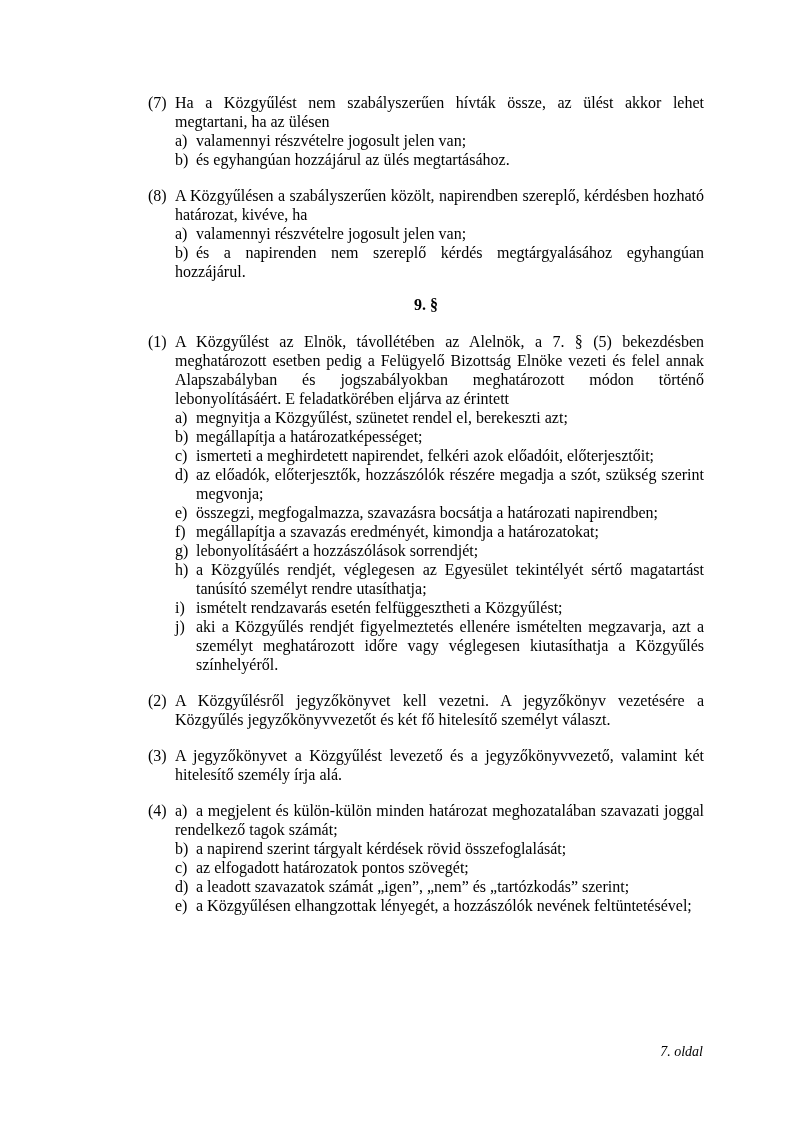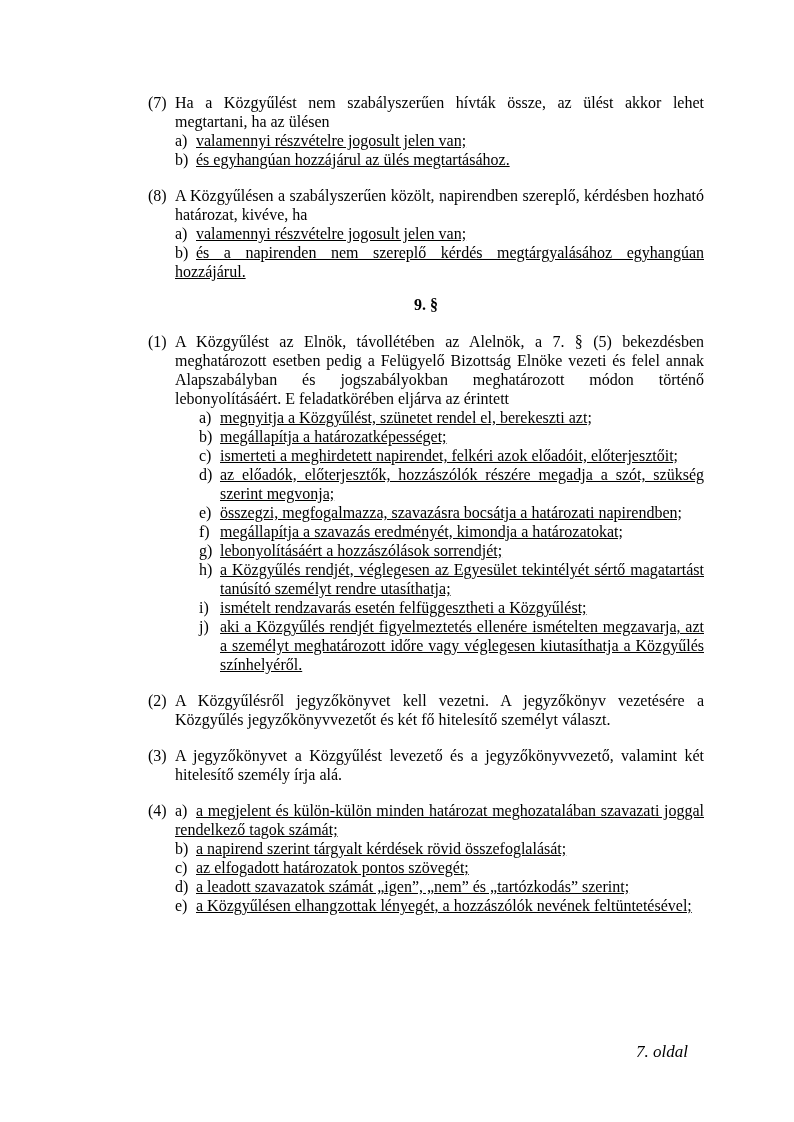--- a/index.html
+++ b/index.html
@@ -19,36 +19,36 @@
     left: 148px;
     top: 93px;
     width: 556px;
   }
   .block { margin-top: 17px; }
   .block:first-child { margin-top: 0; }
   .para { display: flex; }
   .pnum { flex: 0 0 27px; }
   .pbody { flex: 1 1 auto; min-width: 0; }
   .ptext { text-align: justify; }
-  .item { text-align: justify; text-decoration: underline; }
+  .item { text-align: justify; }
   .label { display: inline-block; width: 21px; }
-  .item.hang { padding-left: 21px; margin-left: 24px; }
+  .item.hang { padding-left: 21px; }
   .item.hang .label { margin-left: -21px; }
   .heading {
     text-align: center;
     font-weight: bold;
     margin-top: 14px;
     margin-bottom: 18px;
   }
   .footer {
     position: absolute;
     top: 1042px;
-    right: 106px;
+    right: 91px;
     font-style: italic;
-    font-size: 17px;
+    font-size: 14px;
     line-height: 19px;
   }
 </style>
 </head>
 <body>
 
 <div class="page">
   <div class="content">
 
     <div class="block para">

